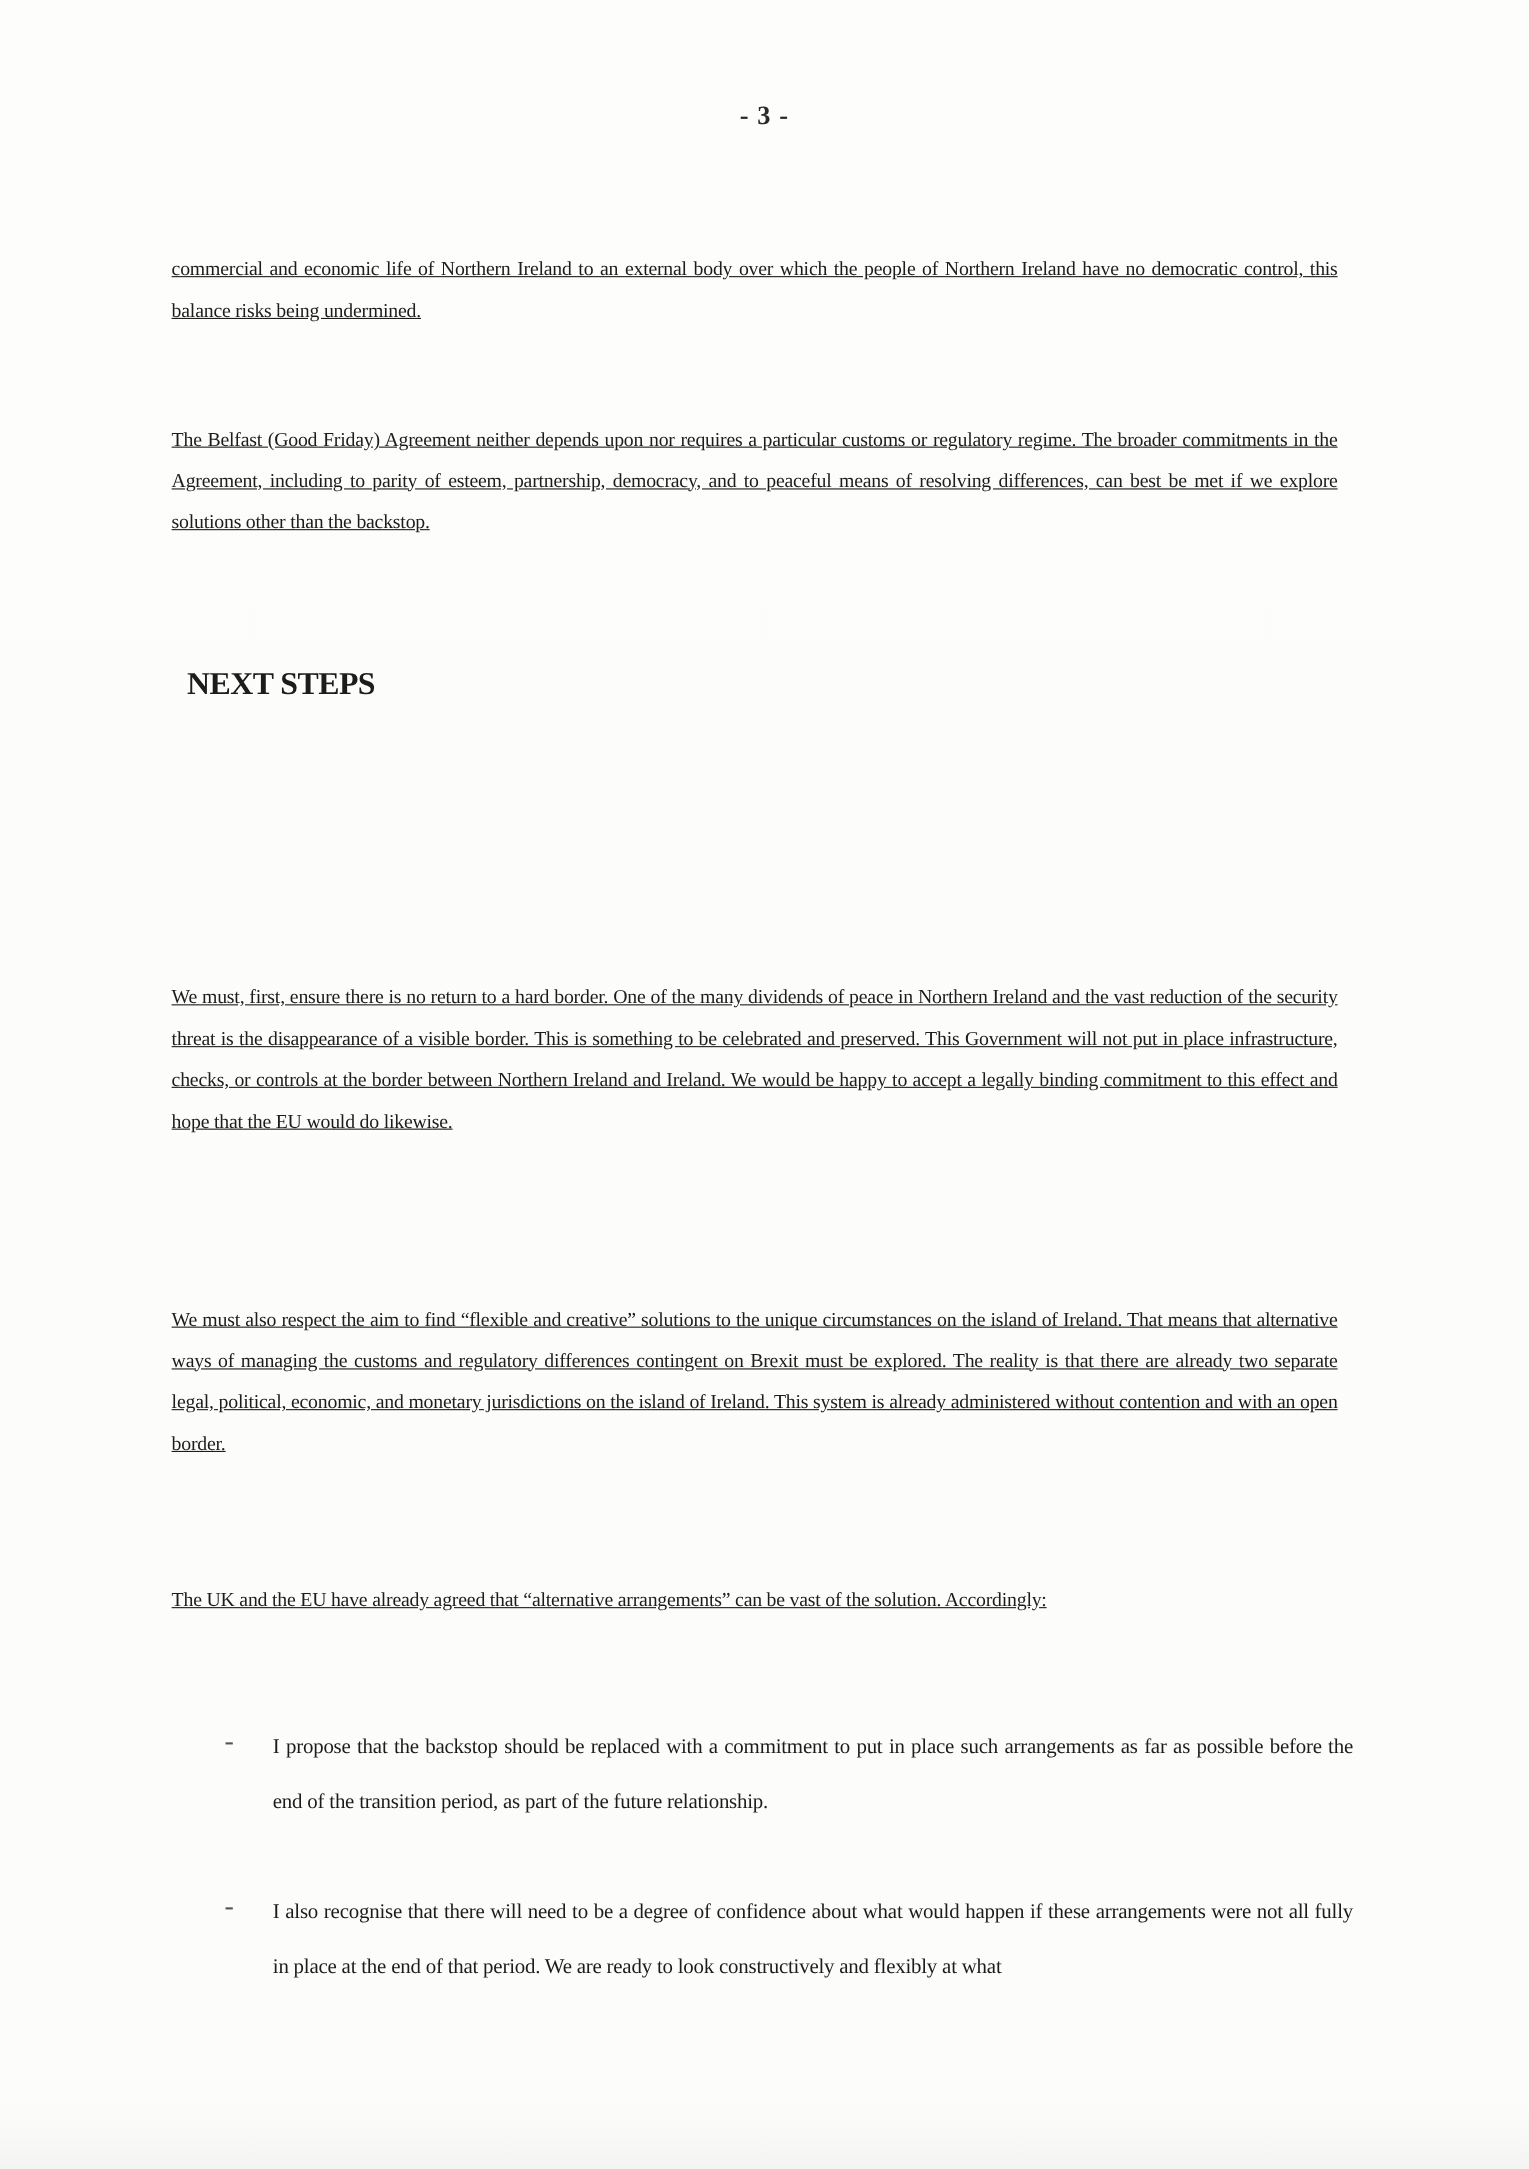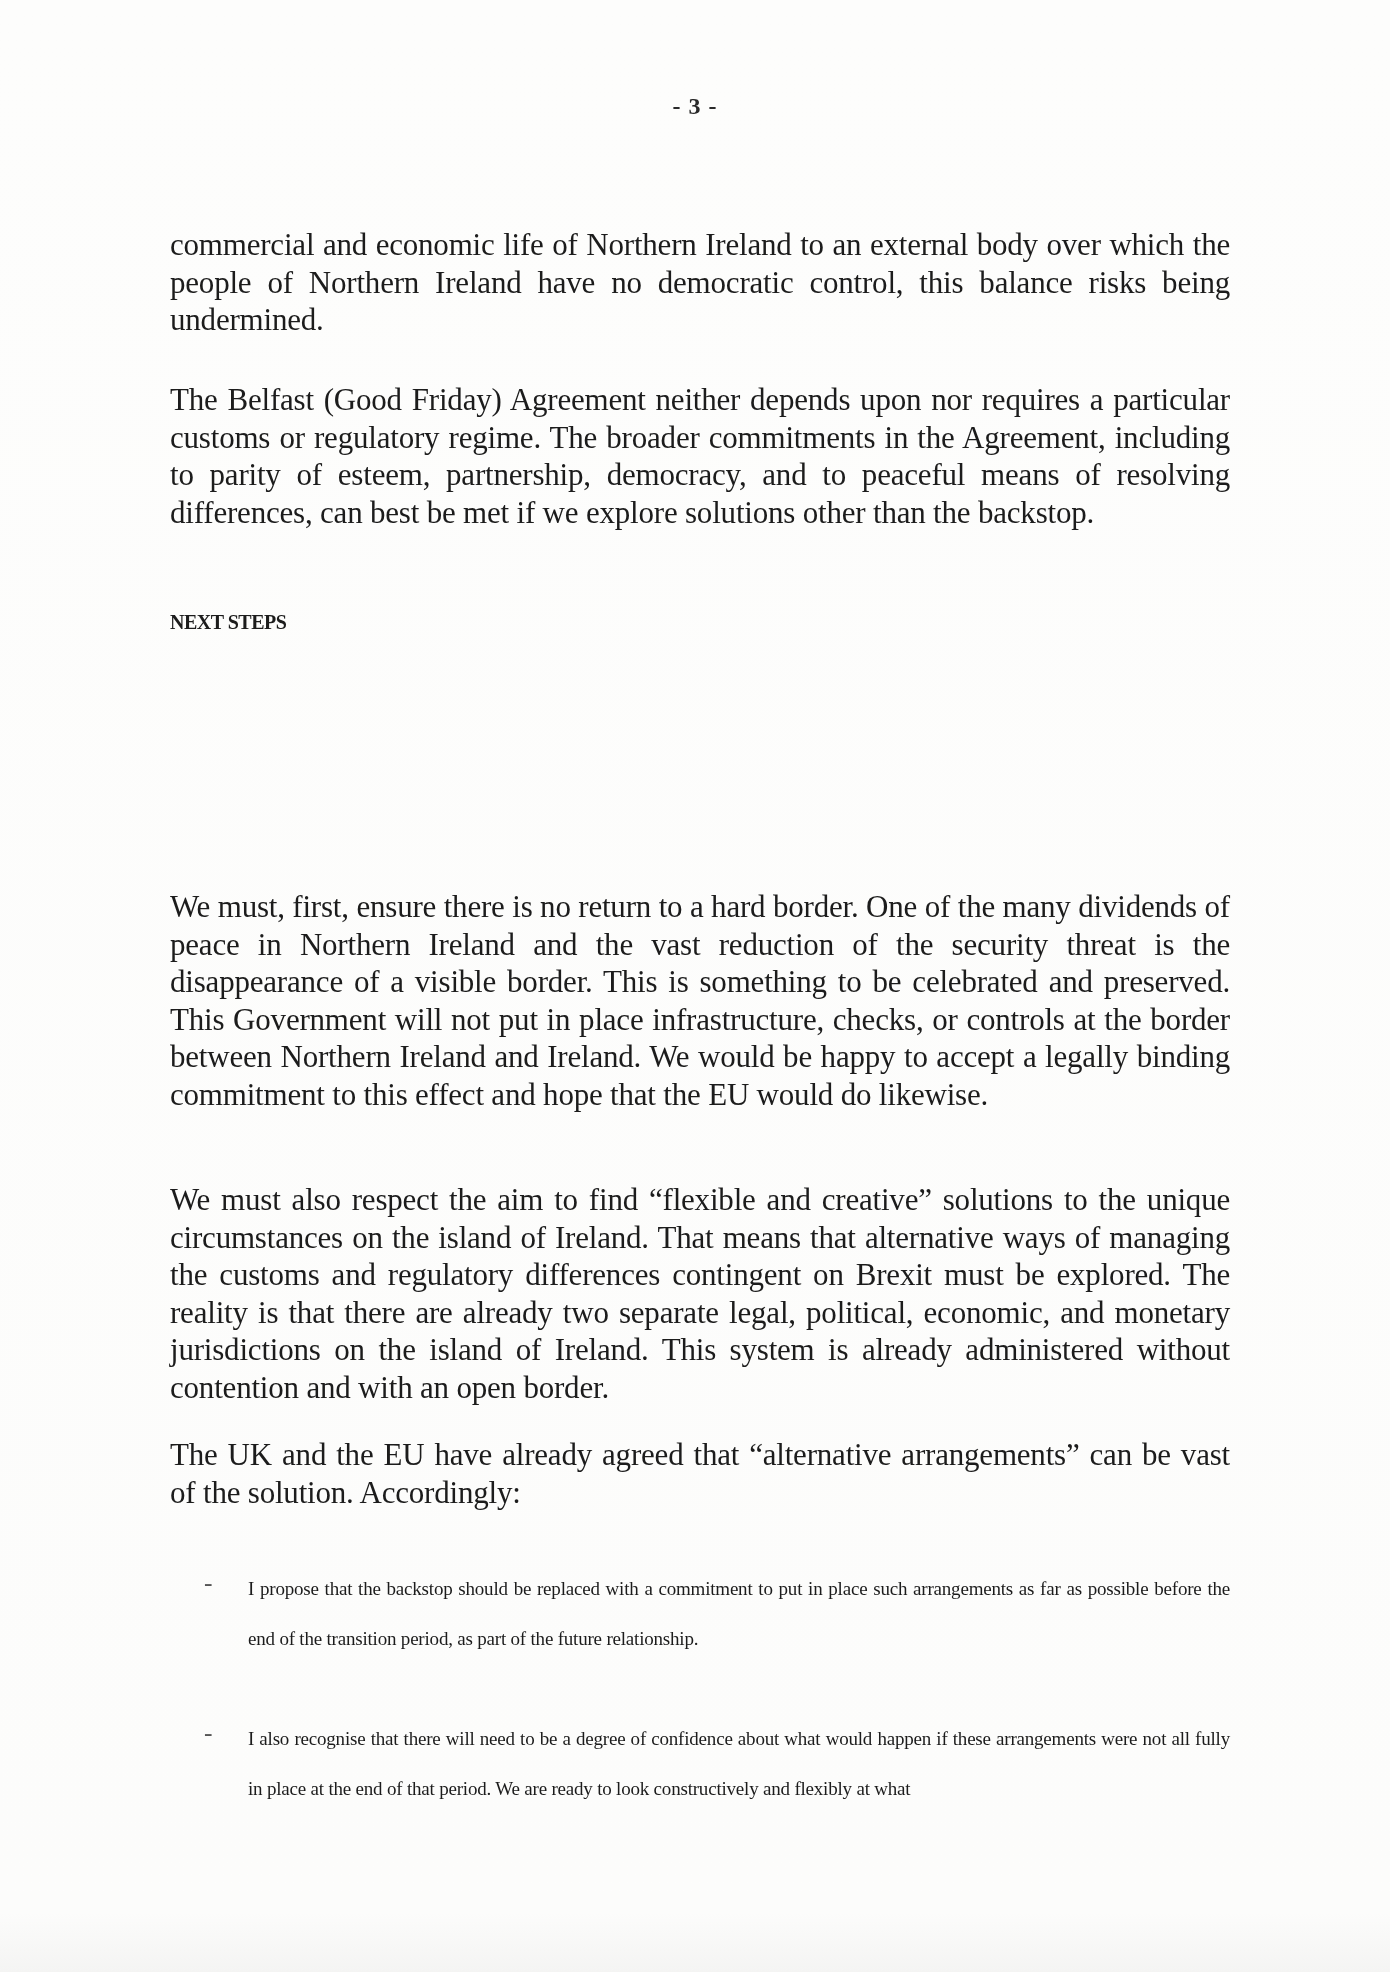--- a/index.html
+++ b/index.html
@@ -29,35 +29,36 @@
     top: 88px;
     text-align: center;
     font-weight: bold;
     font-size: 24px;
     line-height: 36px;
     color: #2a2a2a;
     letter-spacing: 1px;
   }
   .para {
     position: absolute;
-    left: 170px;
+    left: 156px;
     width: 1060px;
     margin: 0;
-    font-size: 31px;
+    font-size: 18px;
     line-height: 37.6px;
     text-align: justify;
     text-align-last: left;
     letter-spacing: -0.2px;
     word-spacing: 0px;
+    text-decoration: underline;
   }
   .heading {
     position: absolute;
     left: 170px;
     margin: 0;
-    font-size: 20px;
+    font-size: 29px;
     line-height: 37.6px;
     font-weight: bold;
     letter-spacing: -0.5px;
   }
   .bullet {
     position: absolute;
     left: 170px;
     width: 1060px;
     margin: 0;
     display: flex;

